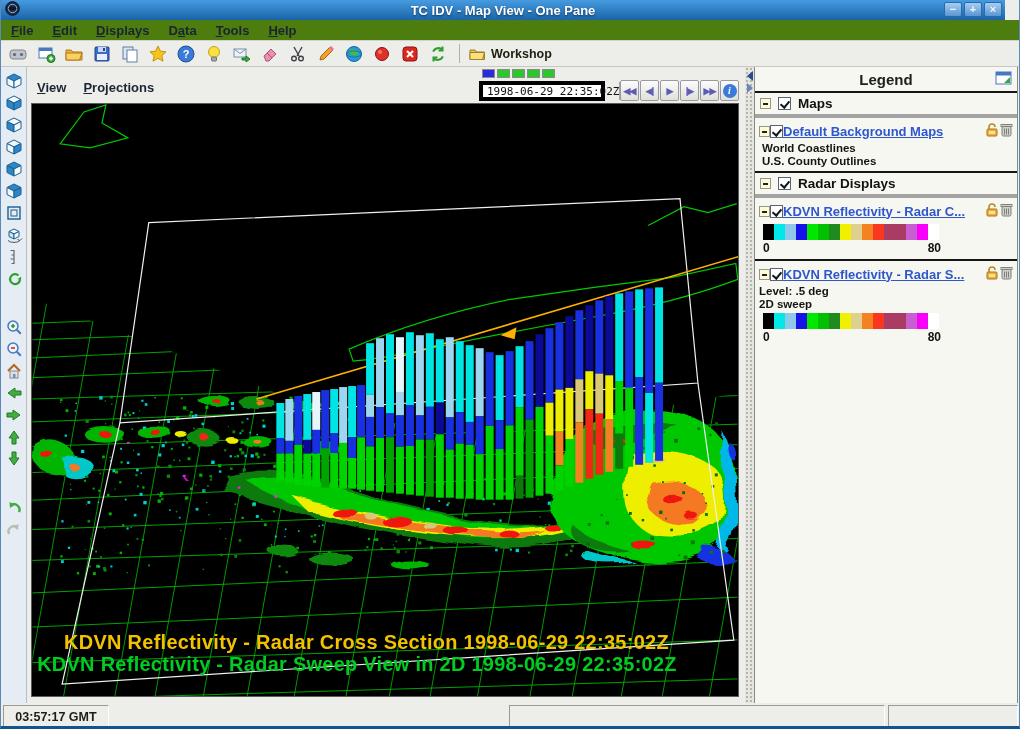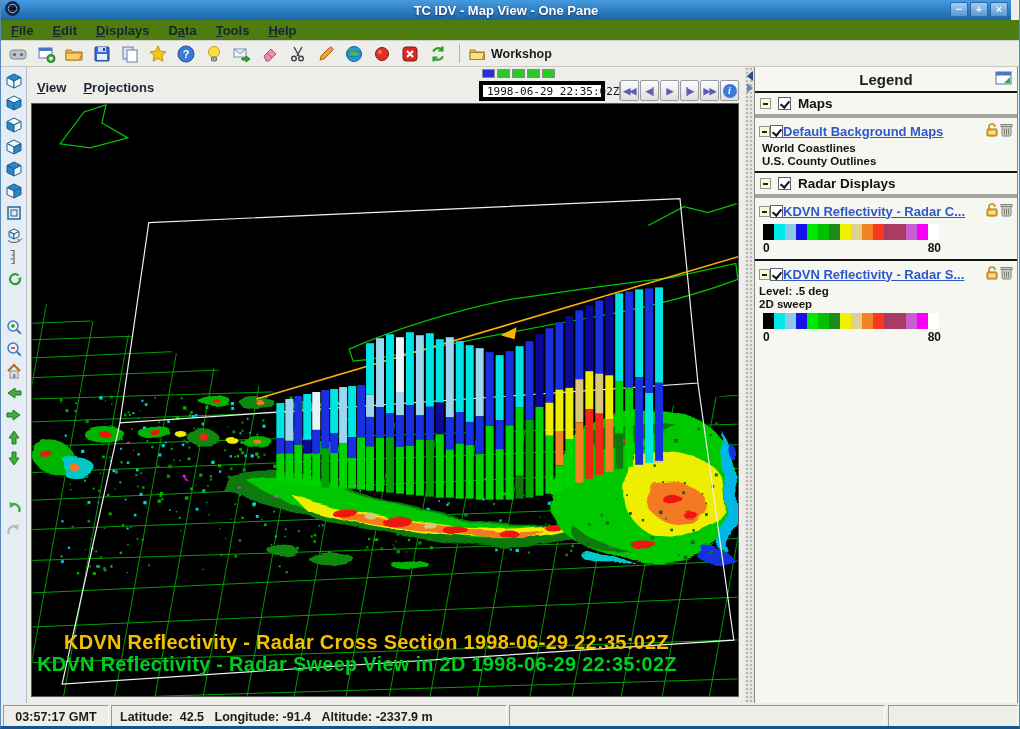--- a/index.html
+++ b/index.html
@@ -1,21 +1,21 @@
 <!DOCTYPE html>
 <html><head>
 <meta charset="utf-8">
 <style>
 *{margin:0;padding:0;box-sizing:border-box}
 html,body{background:#4a4a4a}
 body{font-family:"Liberation Sans",sans-serif}
 .window{position:relative;width:1020px;height:729px;background:#ededea;overflow:hidden;
   border-left:1px solid #5a8ab8;border-right:1px solid #5a8ab8;border-bottom:3px solid #14548c}
 
-.titlebar{position:absolute;top:0;left:0;right:8px;height:20px;background:linear-gradient(#469be0,#1a64a8);display:flex;align-items:center;padding:0 4px}
+.titlebar{position:absolute;top:0;left:0;right:14px;height:20px;background:linear-gradient(#469be0,#1a64a8);display:flex;align-items:center;padding:0 4px}
 .title-text{position:absolute;left:0;right:0;text-align:center;color:#fff;font-weight:bold;font-size:13px;text-shadow:0 1px 2px rgba(0,10,40,.6)}
 .winbtns{position:absolute;right:3px;top:2px;display:flex;gap:2px}
 .winbtn{width:18px;height:15px;background:linear-gradient(#a6cdf2,#5a96d2);border:1px solid #2a6aaa;border-radius:2px;color:#eef6ff;font-size:11px;line-height:12px;text-align:center;font-weight:bold;cursor:default}
 
 .menubar{position:absolute;top:20px;left:0;right:0;height:21px;background:#4d7c0f;border-bottom:1px solid #d2d2ca;display:flex;align-items:center;padding-left:10px;gap:19px}
 .menu-item{font-size:13px;font-weight:bold;color:#1b2433;cursor:default}
 .menu-item u{text-decoration:underline}
 
 .toolbar{position:absolute;top:41px;left:0;right:0;height:26px;background:#ededea;border-bottom:1px solid #c8c8c0;display:flex;align-items:center;padding-left:5px;gap:4px}
 .tool-btn{width:24px;height:24px;display:flex;align-items:center;justify-content:center}
@@ -1199,24 +1199,16 @@
         <div class="cb-seg" style="background: rgb(255, 255, 255);"></div>
       </div>
     <div class="cb-labels">
       <span>0</span>
       <span>80</span>
     </div>
   </div>
 
   <div class="statusbar">
     <div class="scell" style="left:2px;width:106px;justify-content:center">03:57:17 GMT</div>
-    <div class="scell" style="left:110px;width:396px;padding-left:8px">
-      <span>Latitude:</span><span>  </span>
-      <span>42.5</span><span>   </span>
-      <span>Longitude:</span><span> </span>
-      <span>-91.4</span><span>   </span>
-      <span>Altitude:</span><span> </span>
-      <span>-2337.9 m</span>
-    </div>
     <div class="scell" style="left:508px;width:376px"></div>
     <div class="scell" style="left:887px;width:130px"></div>
   </div>
 </div>
 
 </body></html>

